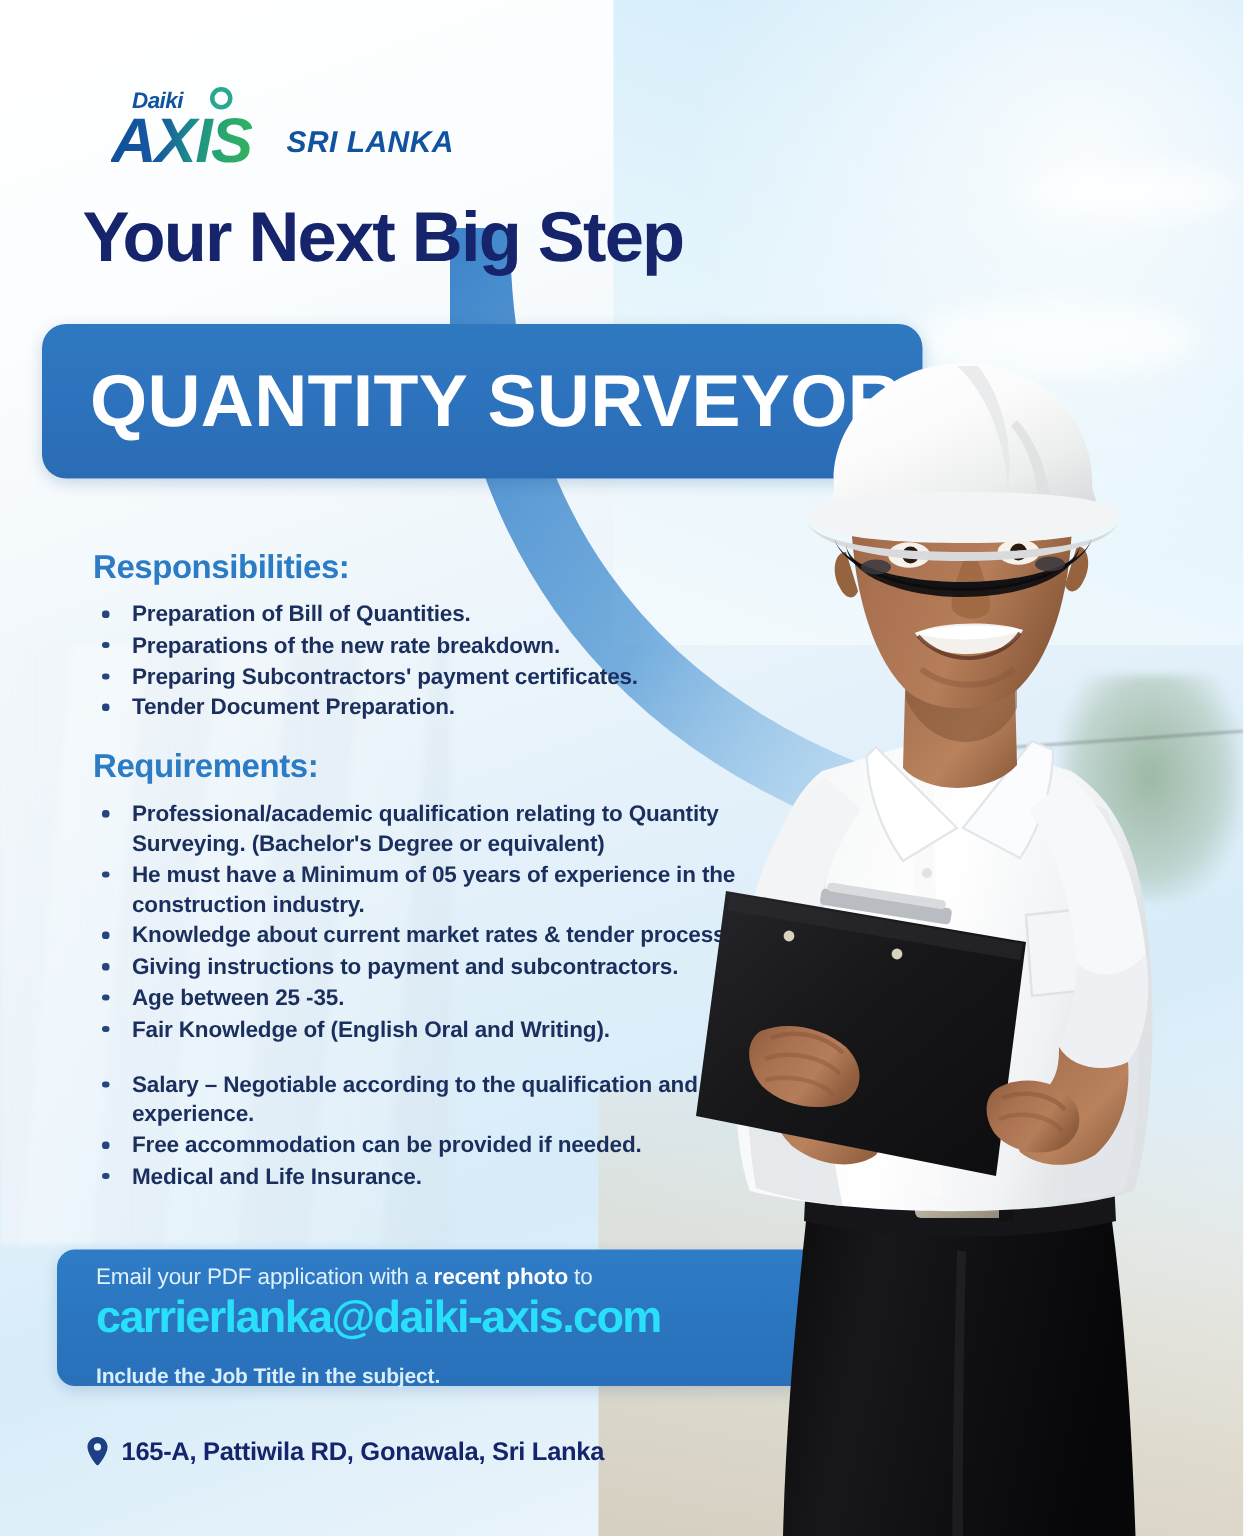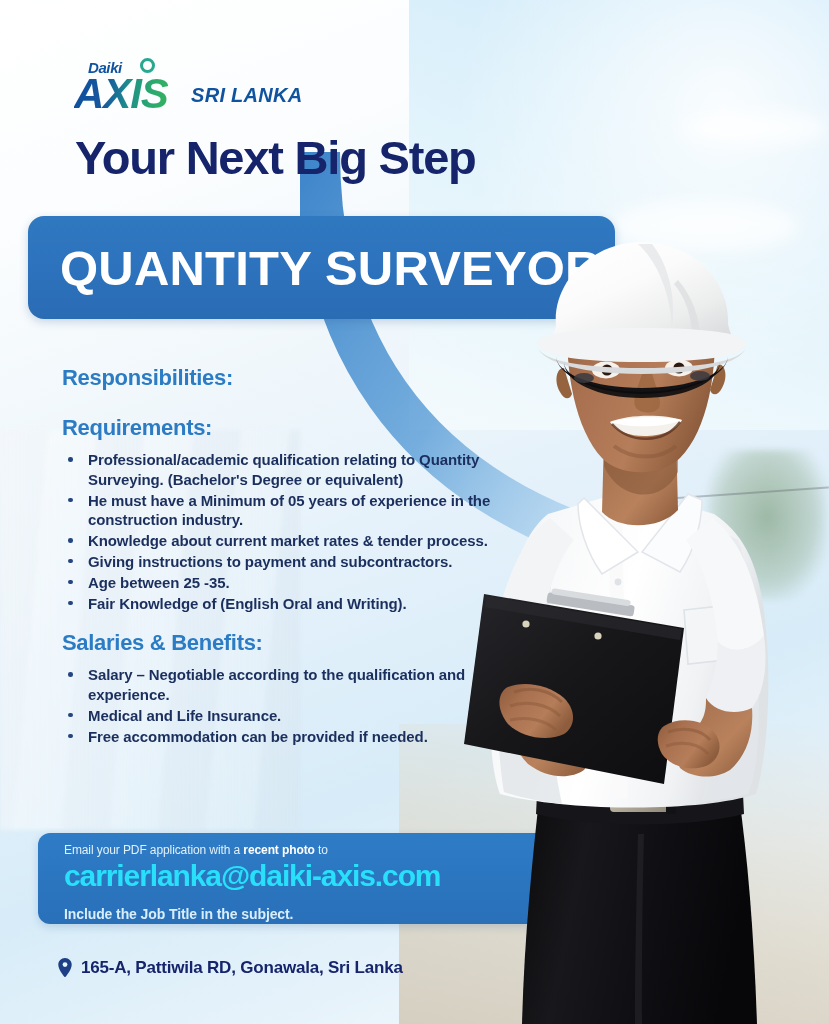--- a/index.html
+++ b/index.html
@@ -115,21 +115,20 @@
     padding-bottom:3px;
     font-family:"Liberation Sans", sans-serif;
   }
 
   
   .headline{
     position:absolute; left:55px; top:130px;
     font-size:47px; font-weight:bold;
     color:#16256b; letter-spacing:-1.2px;
     font-family:"Liberation Sans", sans-serif;
-    margin-left:20px;
   }
 
   
   .title-banner{
     position:absolute; left:28px; top:216px;
     width:587px; height:103px;
     background:linear-gradient(180deg,#2f79c0 0%,#2d72bd 50%,#2a6cb4 100%);
     border-radius:16px;
     box-shadow:0 3px 10px rgba(30,80,140,.22);
     display:flex; align-items:center;
@@ -175,21 +174,21 @@
   
   .email-banner{
     position:absolute; left:38px; top:833px;
     width:524px; height:91px;
     background:linear-gradient(180deg,#2f7cc6 0%,#2b75bf 55%,#2970b9 100%);
     border-radius:12px;
     padding:10px 0 0 26px;
     box-shadow:0 3px 9px rgba(30,80,140,.18);
   }
   .eb-line1{
-    font-size:12px; color:#dff1fb; letter-spacing:-.1px;
+    font-size:15px; color:#dff1fb; letter-spacing:-.1px;
     font-family:"Liberation Sans", sans-serif;
   }
   .eb-line1 b{ color:#ffffff; font-weight:bold; }
   .eb-mail{
     margin-top:2px;
     font-size:30px; font-weight:bold;
     color:#29e0fb; letter-spacing:-1.1px;
     font-family:"Liberation Sans", sans-serif;
   }
   .eb-line3{
@@ -254,40 +253,45 @@
 
   <div class="headline">Your Next Big Step</div>
 
   <div class="title-banner">
     <span class="jt">QUANTITY SURVEYOR</span>
   </div>
 
   <div class="content">
 
     <div class="sec-head resp">Responsibilities:</div>
+    <ul class="blist">
+      <li>Preparation of Bill of Quantities.</li>
+      <li>Preparations of the new rate breakdown.</li>
+      <li>Preparing Subcontractors' payment certificates.</li>
+      <li>Tender Document Preparation.</li>
+    </ul>
 
     <div class="gap-req"></div>
 
     <div class="sec-head req">Requirements:</div>
     <ul class="blist">
       <li>Professional/academic qualification relating to Quantity Surveying. (Bachelor's Degree or equivalent)</li>
       <li>He must have a Minimum of 05 years of experience in the construction industry.</li>
       <li>Knowledge about current market rates &amp; tender process.</li>
       <li>Giving instructions to payment and subcontractors.</li>
       <li>Age between 25 -35.</li>
       <li>Fair Knowledge of (English Oral and Writing).</li>
     </ul>
 
     <div class="gap-sal"></div>
 
-    <div class="sec-head sal">Salaries &amp; Benefits:</div>
     <ul class="blist">
       <li>Salary – Negotiable according to the qualification and experience.</li>
+      <li>Free accommodation can be provided if needed.</li>
       <li>Medical and Life Insurance.</li>
-      <li>Free accommodation can be provided if needed.</li>
     </ul>
   </div>
 
   <div class="email-banner">
     <div class="eb-line1">
       <span>Email your PDF application with a </span><b>recent photo</b><span> to</span>
     </div>
     <div class="eb-mail">carrierlanka@daiki-axis.com</div>
     <div class="eb-line3">Include the Job Title in the subject.</div>
   </div>

